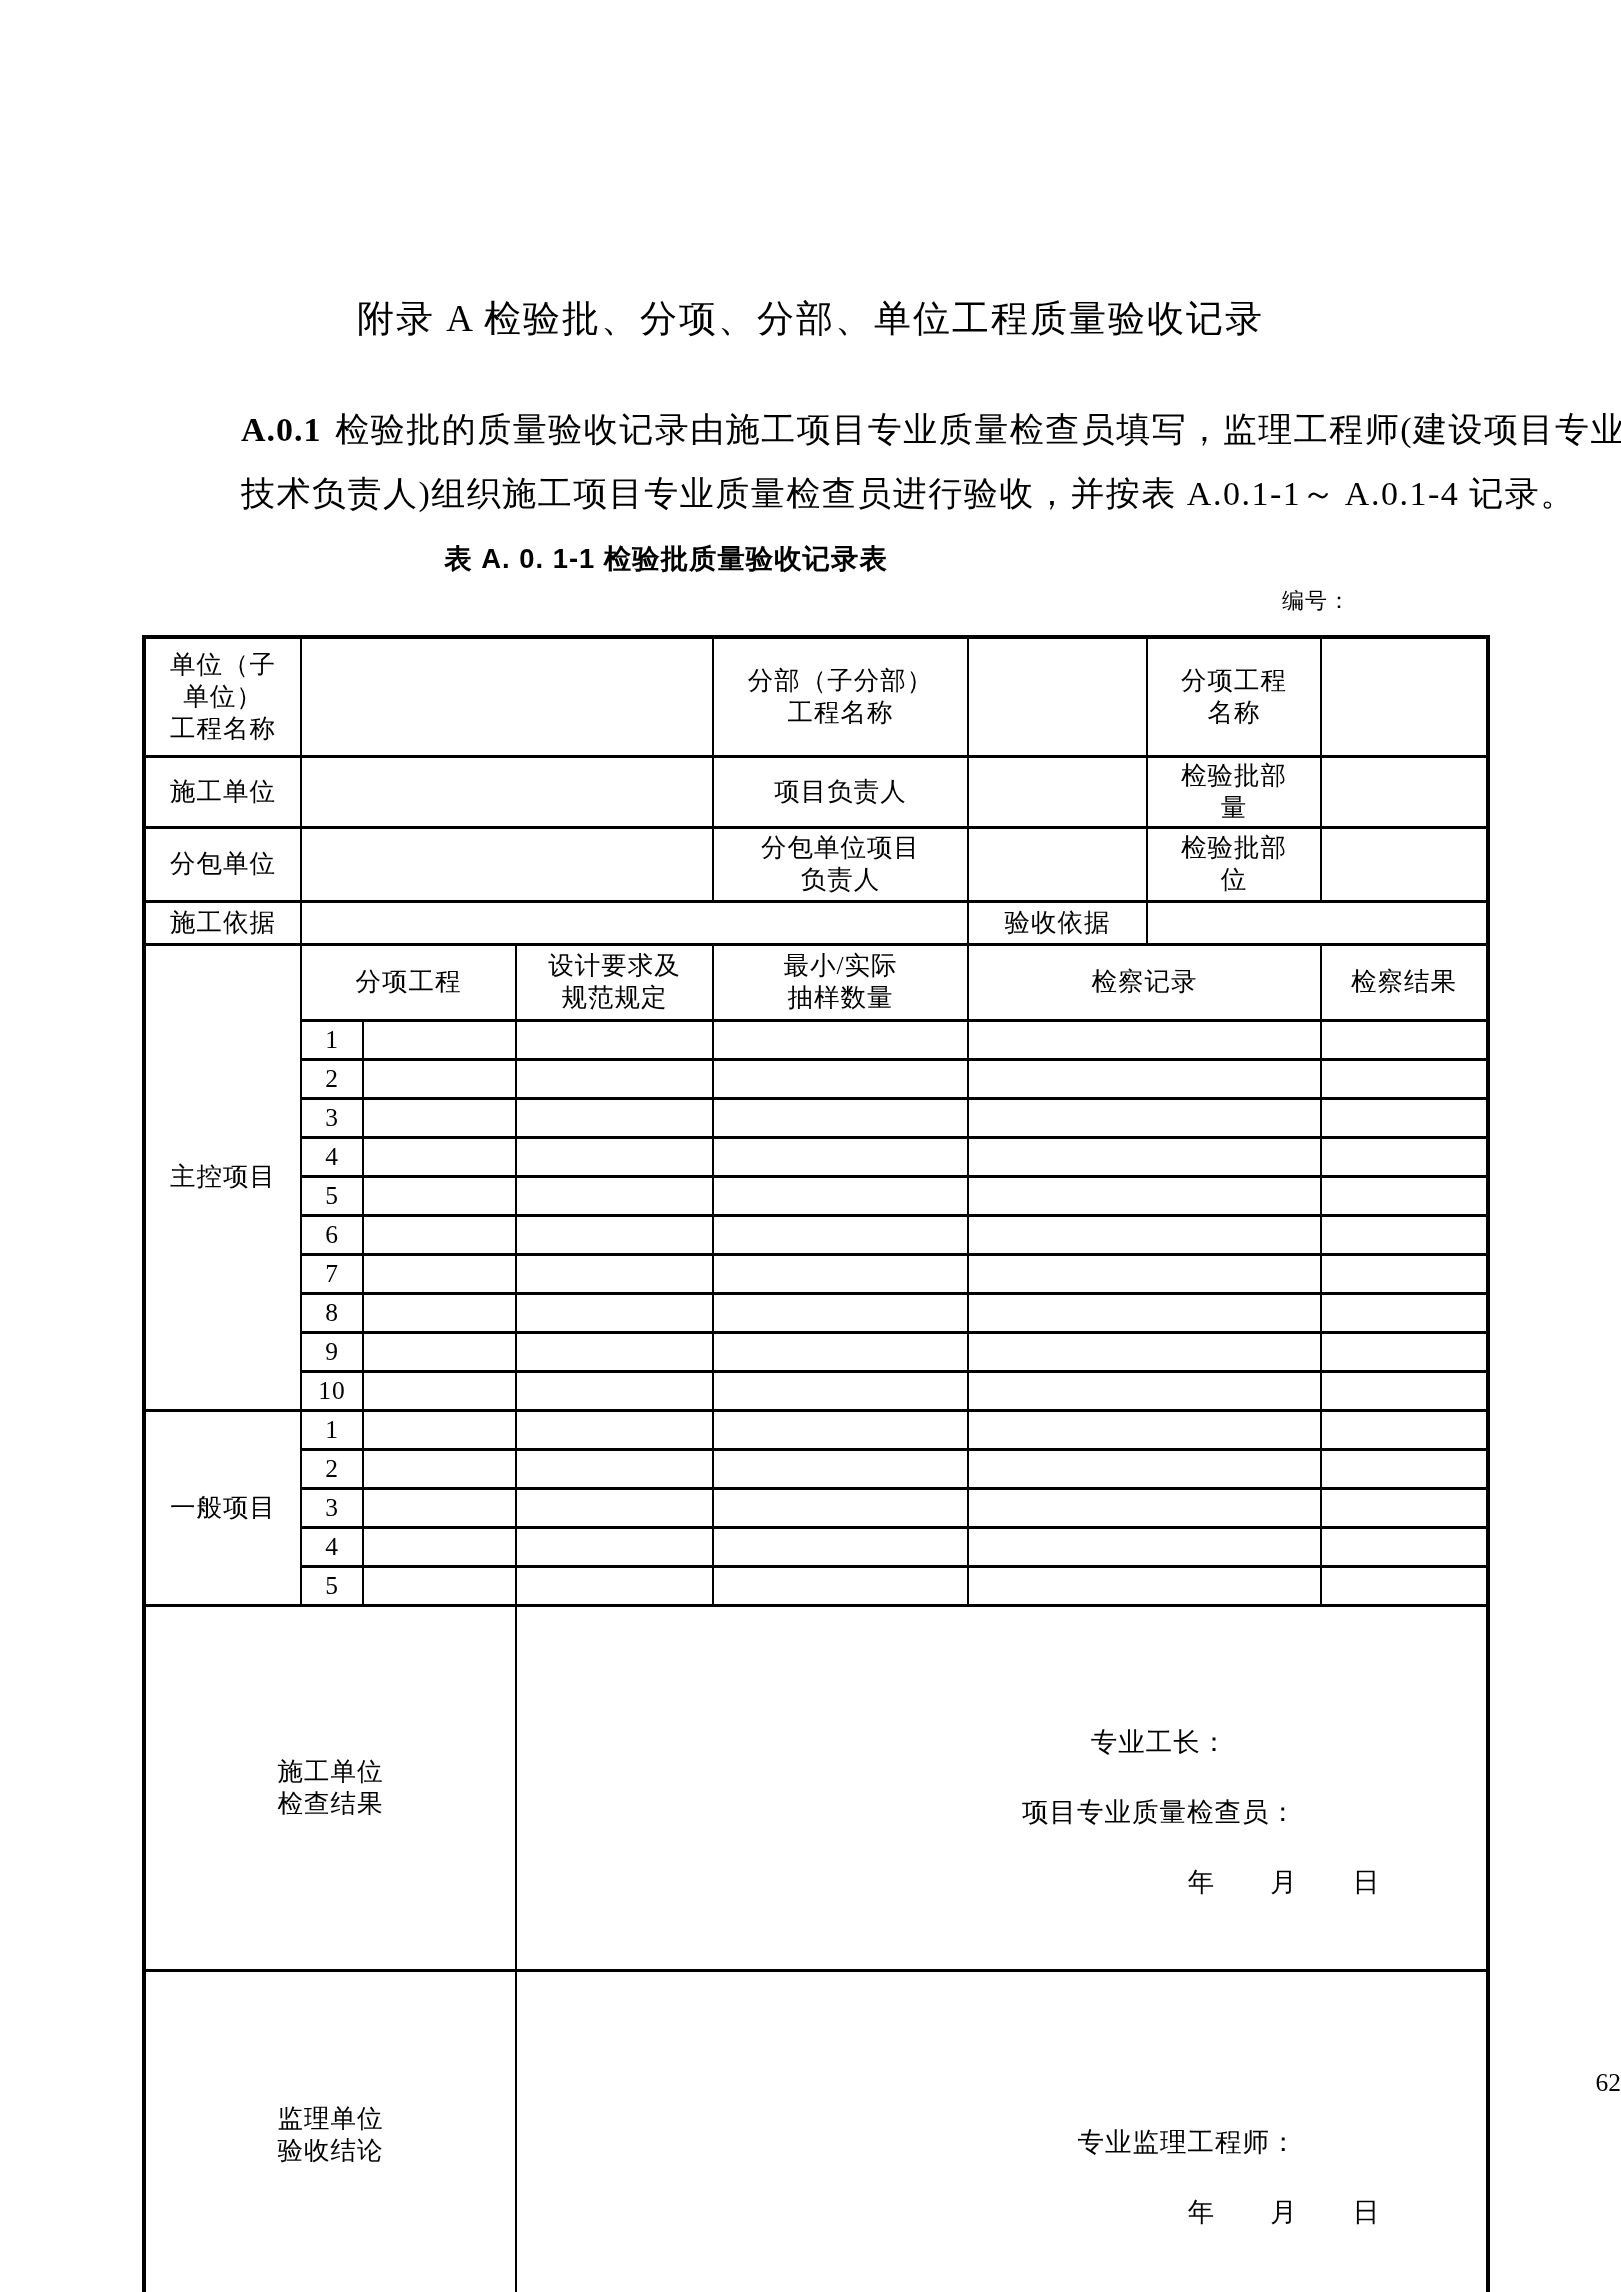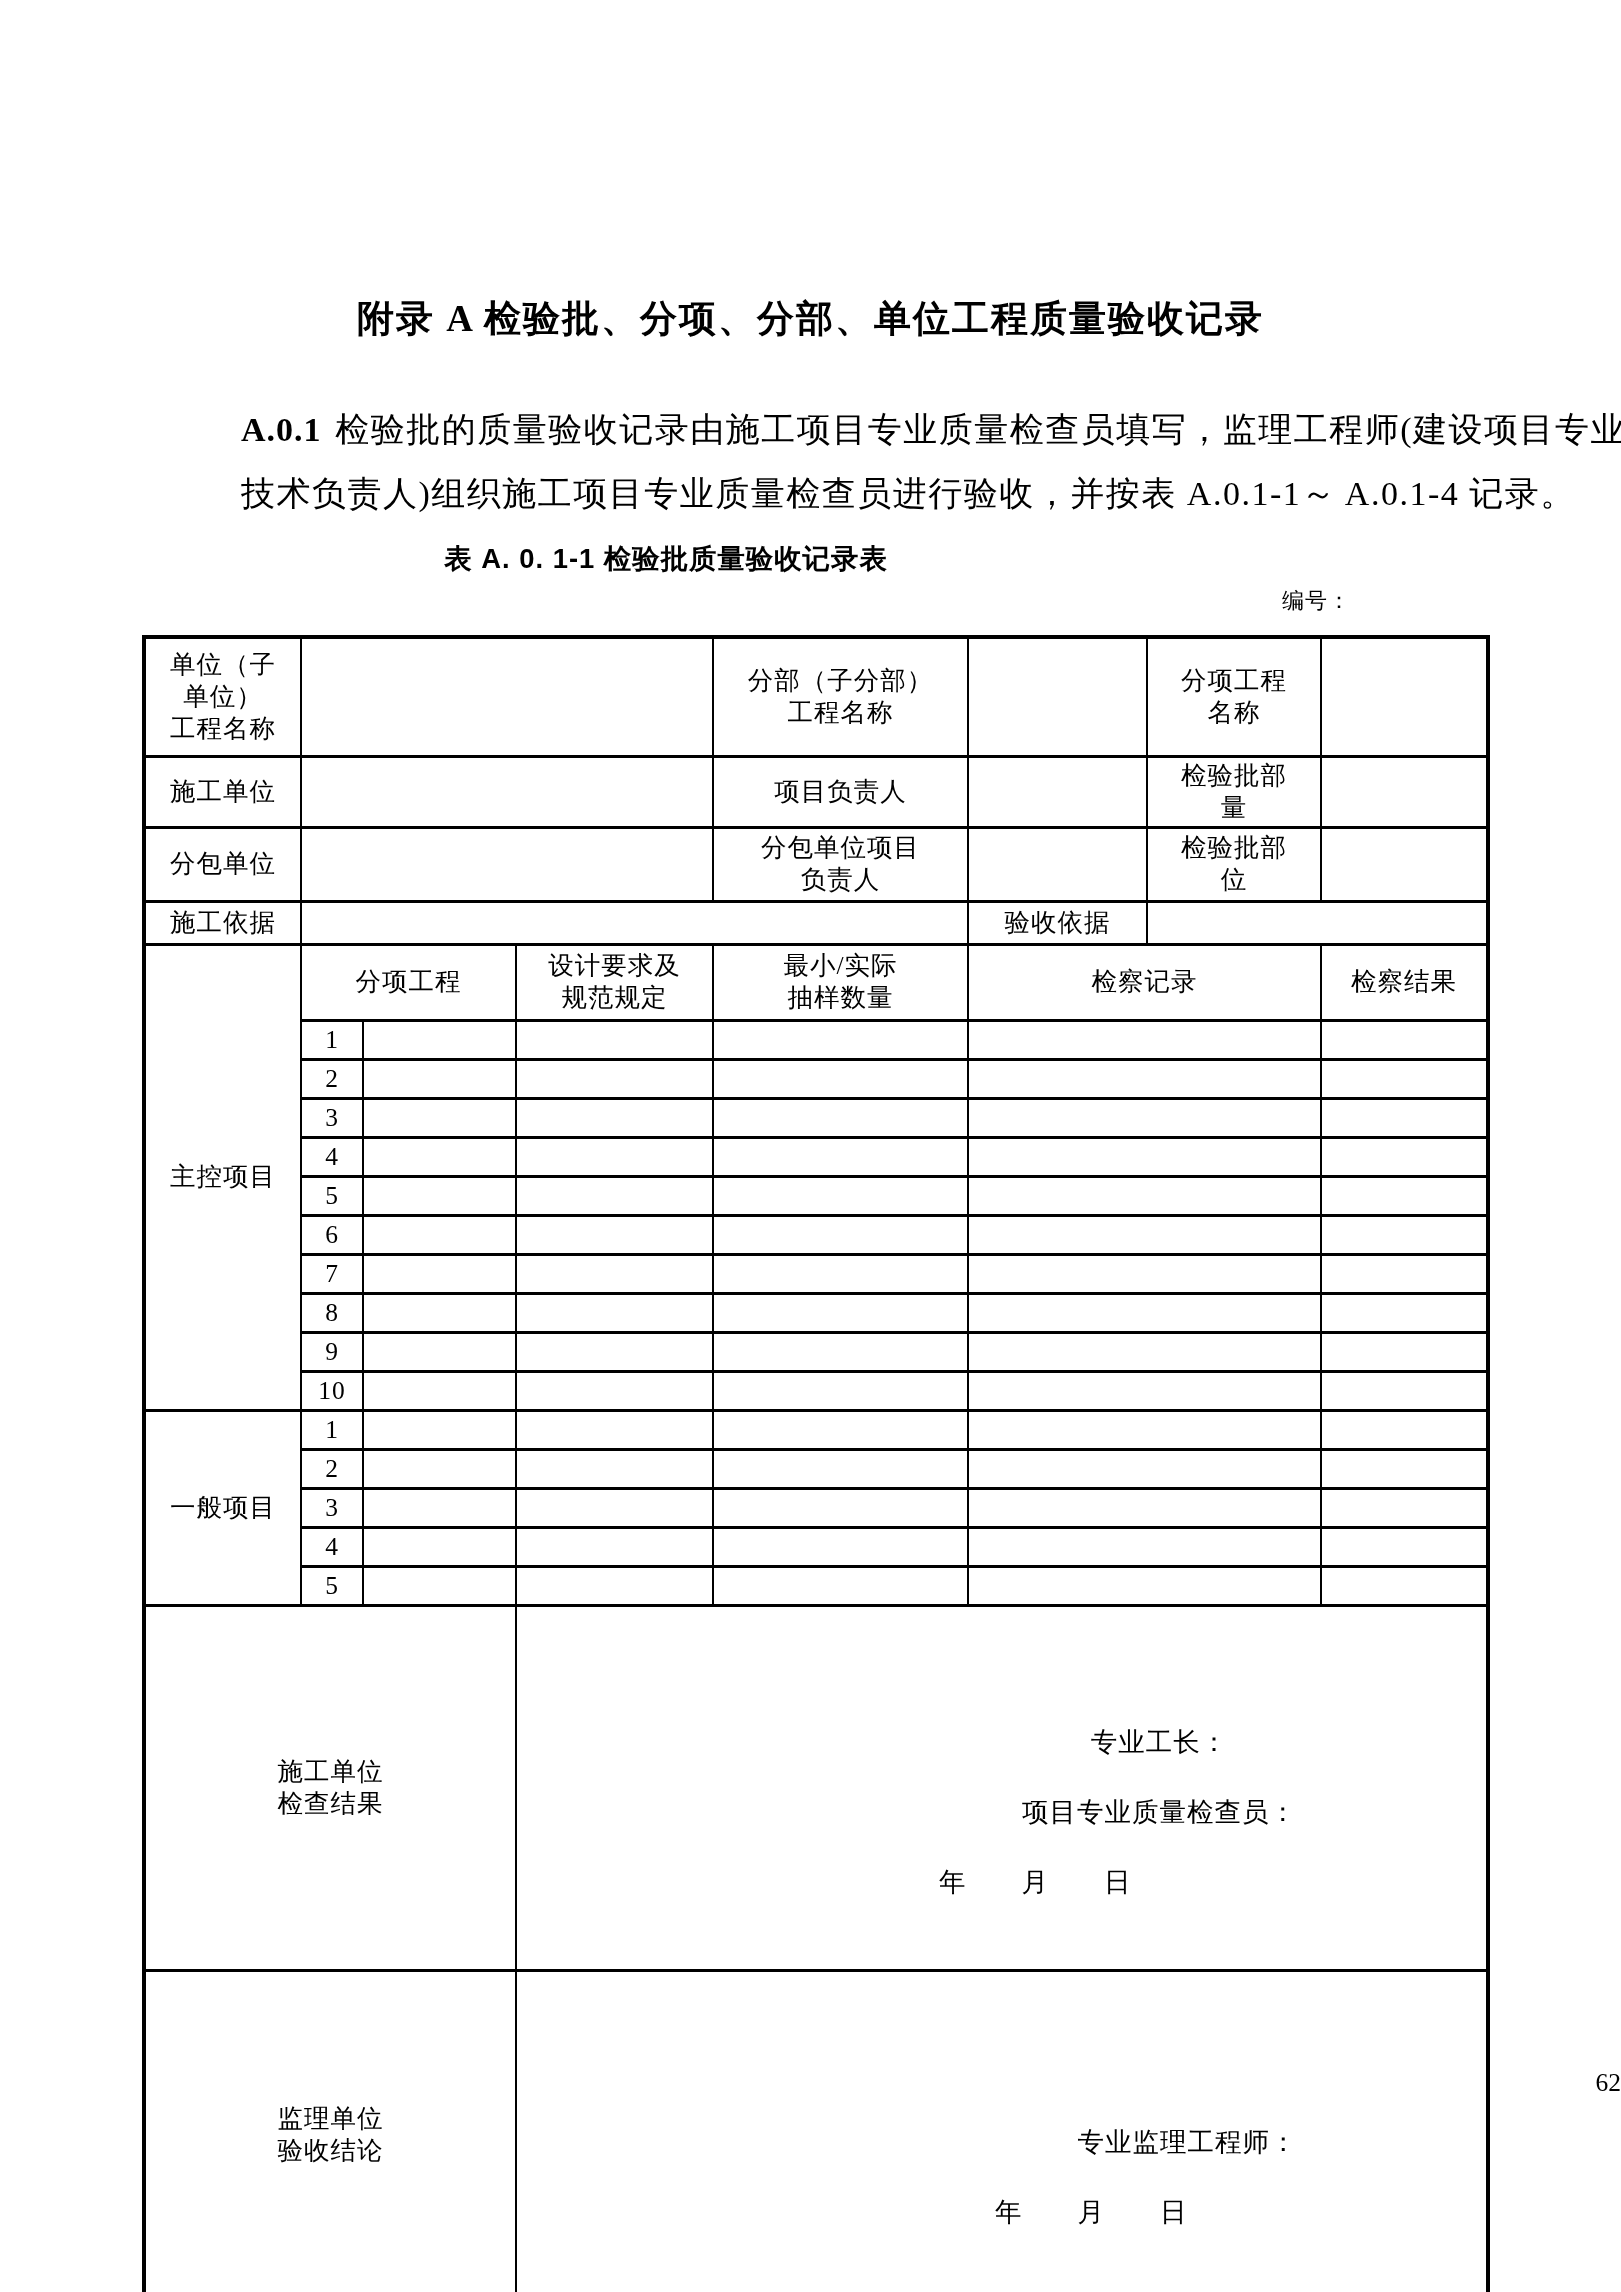--- a/index.html
+++ b/index.html
@@ -2,21 +2,21 @@
 <html><head>
 <meta charset="utf-8">
 <style>
   html,body{margin:0;padding:0;}
   body{
     width:1621px;height:2293px;position:relative;background:#ffffff;color:#000;
     font-family:"Liberation Serif","DejaVu Serif",serif;
   }
   .doc-title{
     position:absolute;top:294px;left:0;width:1621px;text-align:center;
-    font-weight:bold;font-size:37px;letter-spacing:2px;white-space:nowrap;
+    font-weight:normal;font-size:37px;letter-spacing:2px;white-space:nowrap;
   }
   .clause{position:absolute;left:241px;font-size:34px;letter-spacing:1.5px;white-space:nowrap;}
   .clause-1{top:407px;}
   .clause-2{top:471px;}
   .clause b{font-weight:bold;margin-right:13.7px;letter-spacing:1px;}
   .table-caption{
     position:absolute;top:541px;left:0;width:1332px;text-align:center;
     font-family:"Liberation Sans","DejaVu Sans",sans-serif;
     font-weight:bold;font-size:27.4px;letter-spacing:1px;
   }
@@ -29,21 +29,21 @@
   table.form td{
     border:2px solid #000;border-top-width:3.9px;border-bottom-width:3.9px;
     font-size:25.5px;line-height:32px;letter-spacing:1px;
     text-align:center;vertical-align:middle;
     white-space:pre-line;padding:2px 3.9px;overflow:hidden;
   }
   td.sign-cell{vertical-align:top;text-align:left;padding:0;}
   .sign-block{font-size:26.5px;line-height:35px;letter-spacing:1px;}
   .sign-block-1{padding:49px 102px 0 418px;}
   .sign-block-2{padding:84px 102px 0 474px;}
-  .date-line{text-align:left;}
+  .date-line{text-align:right;}
   .page-number{
     position:absolute;top:2068px;left:0;width:1621px;text-align:right;font-size:25.5px;
   }
 </style>
 </head>
 <body>
 
 <div class="doc-title">附录 A  检验批、分项、分部、单位工程质量验收记录</div>
 
 <div class="clause clause-1"><b>A.0.1</b><span>检验批的质量验收记录由施工项目专业质量检查员填写，监理工程师(建设项目专业</span></div>

